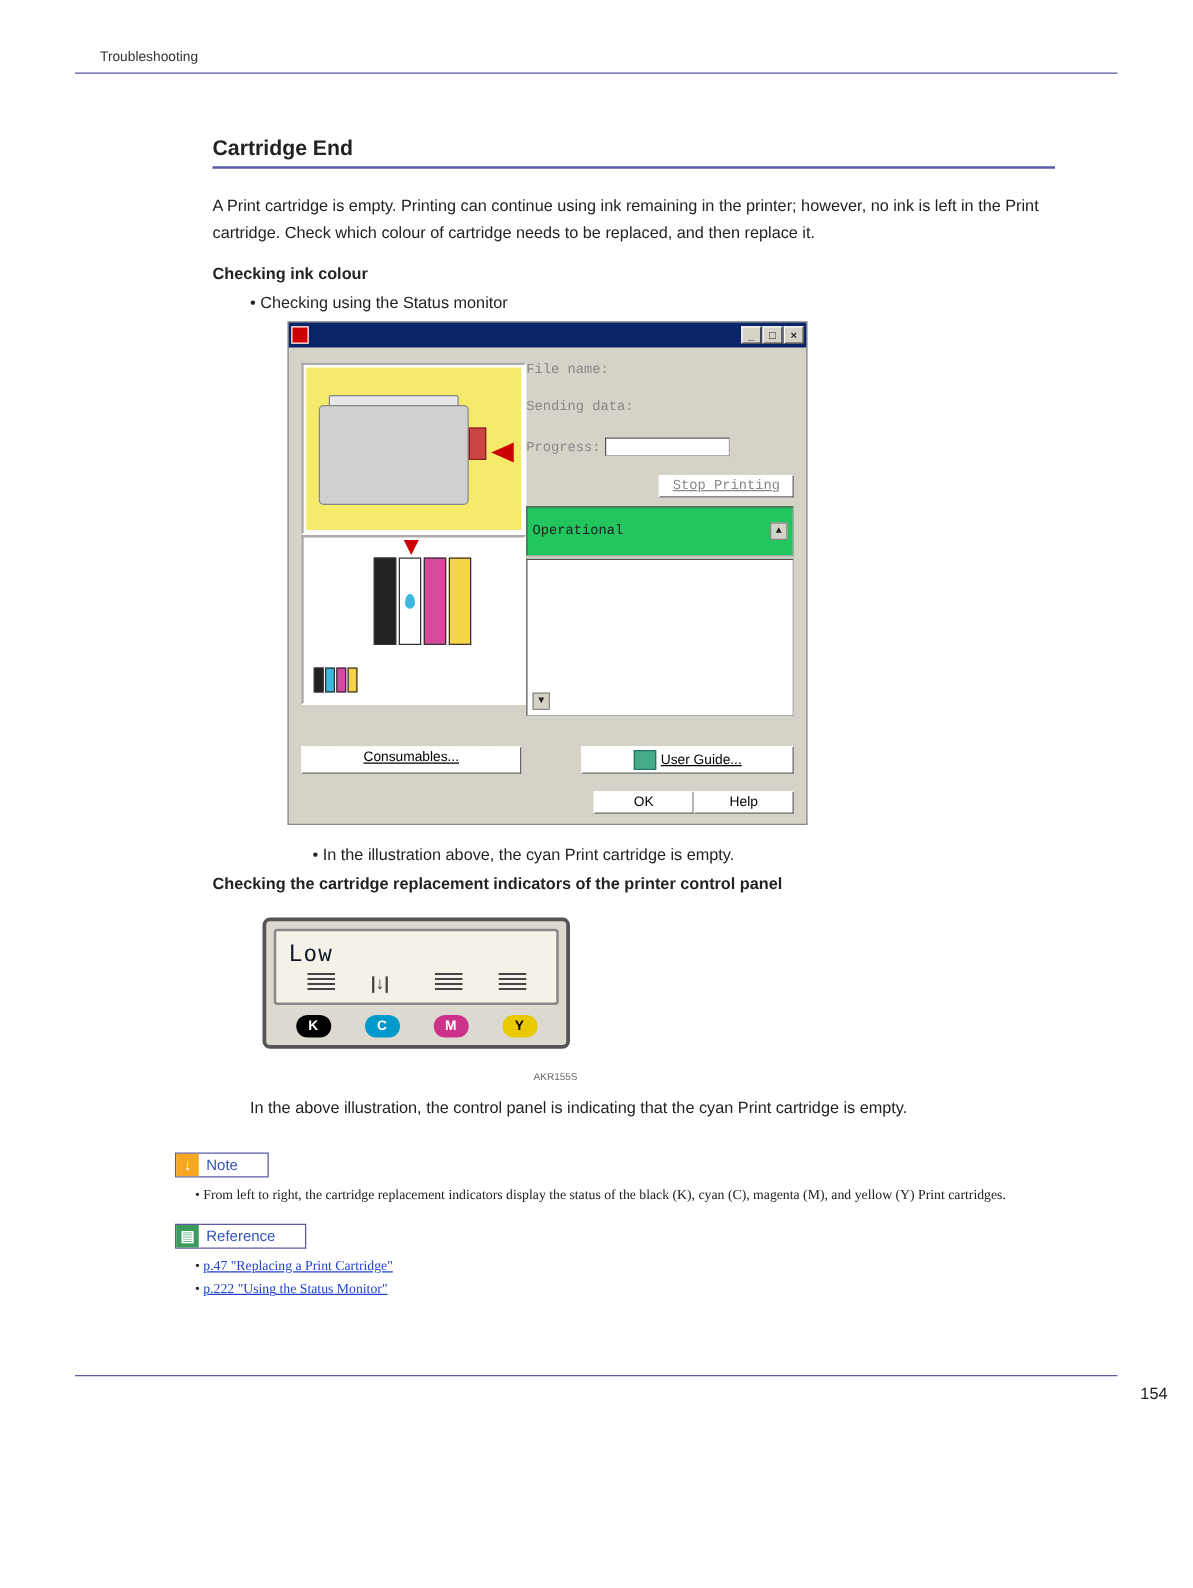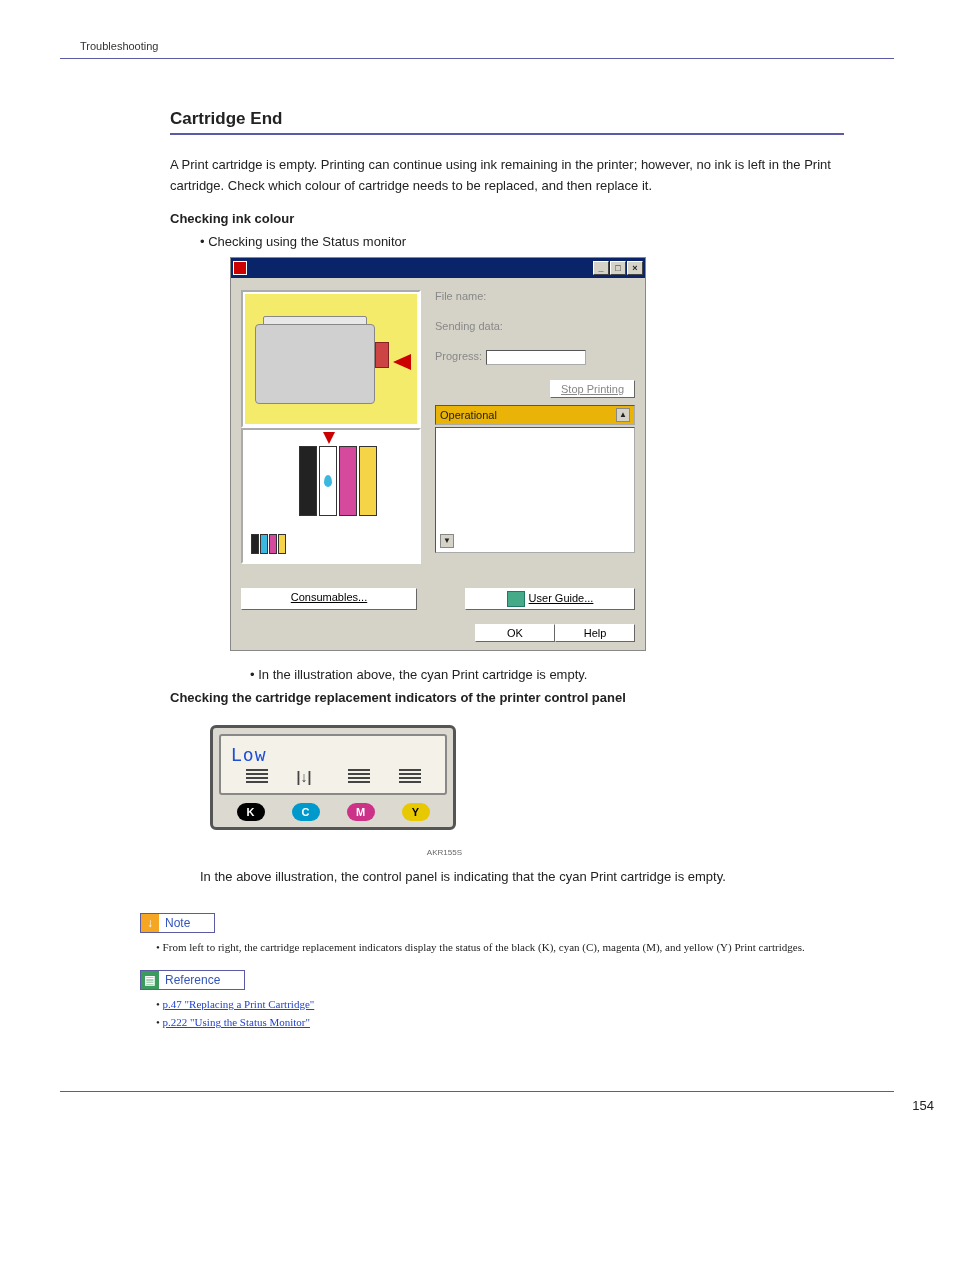--- a/index.html
+++ b/index.html
@@ -13,21 +13,21 @@
 .sub-heading { font-size: 13px; font-weight: bold; margin-bottom: 8px; }
 .bullet-row { margin-left: 30px; margin-bottom: 8px; }
 .bullet-row::before { content: "• "; }
 .dialog-container { margin-left: 60px; margin-bottom: 16px; }
 .dialog { width: 416px; background: #d5d3c8; border: 1px solid #888; font-family: Tahoma, sans-serif; font-size: 11px; }
 .titlebar { background: #0a246a; height: 20px; display: flex; align-items: center; justify-content: space-between; padding: 0 2px; }
 .titlebar-icon { width: 14px; height: 14px; background: #c00; border: 1px solid #fff; }
 .win-controls { display: flex; gap: 1px; }
 .win-btn { width: 16px; height: 14px; background: #d5d3c8; border: 1px solid #fff; border-right-color: #444; border-bottom-color: #444; font-size: 9px; text-align: center; line-height: 12px; font-weight: bold; }
 .dialog-body { padding: 12px 10px 8px 10px; }
-.top-row { display: flex; gap: 14px; margin-bottom: 4px; }
+.top-row { display: flex; gap: 0; margin-bottom: 4px; font-family: Liberation Mono, monospace; }
 .left-col { width: 180px; }
 .img-box { border: 2px inset #fff; padding: 2px; background: #fff; }
 .printer-illus { background: #f5eb6b; height: 130px; position: relative; }
 .printer-body { position: absolute; left: 10px; top: 30px; width: 120px; height: 80px; background: #d0d0d0; border: 1px solid #888; border-radius: 4px; }
 .printer-top { position: absolute; left: 18px; top: 22px; width: 104px; height: 18px; background: #e8e8e8; border: 1px solid #888; border-radius: 2px; }
 .red-arrow { position: absolute; right: 6px; top: 60px; width: 0; height: 0; border-top: 8px solid transparent; border-bottom: 8px solid transparent; border-right: 18px solid #c00; }
 .cart-panel { position: absolute; right: 28px; top: 48px; width: 14px; height: 26px; background: #c44; border: 1px solid #822; }
 .cart-illus { background: #fff; height: 126px; position: relative; margin-top: 2px; }
 .cart-group { position: absolute; left: 54px; top: 12px; display: flex; gap: 2px; }
 .cart { width: 18px; height: 70px; border: 1px solid #333; position: relative; }
@@ -39,35 +39,35 @@
 .cart-arrow { position: absolute; left: 78px; top: -2px; width: 0; height: 0; border-left: 6px solid transparent; border-right: 6px solid transparent; border-top: 12px solid #c00; }
 .small-carts { position: absolute; left: 6px; bottom: 6px; display: flex; gap: 1px; }
 .scart { width: 8px; height: 20px; border: 1px solid #333; }
 .scart.k{background:#222}.scart.c{background:#3bb8e0}.scart.m{background:#d64a9e}.scart.y{background:#f5d547}
 .right-col { flex: 1; }
 .field-label { color: #888; margin-bottom: 18px; }
 .progress-bar { display: inline-block; width: 100px; height: 15px; border: 1px inset #aaa; background: #fff; margin-left: 4px; vertical-align: middle; }
 .win-button { background: #ffffff; border: 1px solid #fff; border-right-color: #666; border-bottom-color: #666; padding: 2px 10px; font-size: 11px; color: #888; min-width: 80px; text-align: center; }
 .win-button.active { color: #000; }
 .stop-row { text-align: right; margin-top: 6px; margin-bottom: 10px; }
-.status-box { border: 1px inset #aaa; background: #eab308; padding: 2px 4px; display: flex; justify-content: space-between; align-items: center; }
+.status-box { border: 1px inset #aaa; background: #22c55e; padding: 12px 4px; display: flex; justify-content: space-between; align-items: center; }
 .scroll-up { width: 14px; height: 14px; background: #d5d3c8; border: 1px solid #888; font-size: 8px; text-align: center; line-height: 12px; }
 .msg-box { border: 1px inset #aaa; background: #fff; padding: 4px; margin-top: 2px; height: 126px; display: flex; }
 .msg-text { flex: 1; font-size: 11px; line-height: 1.3; }
 .scroll-bar { width: 14px; display: flex; flex-direction: column; justify-content: flex-end; }
 .scroll-down { width: 14px; height: 14px; background: #d5d3c8; border: 1px solid #888; font-size: 8px; text-align: center; line-height: 12px; }
 .btn-row { display: flex; gap: 6px; margin-top: 24px; }
 .btn-row .spacer { flex: 1; }
 .book-icon { width: 18px; height: 16px; background: #4a8; border: 1px solid #276; display: inline-block; vertical-align: middle; margin-right: 4px; }
 .bottom-buttons { display: flex; justify-content: flex-end; gap: 0; margin-top: 14px; }
 .under { text-decoration: underline; }
 .panel-img { margin-left: 40px; margin-top: 20px; margin-bottom: 10px; }
 .panel-box { width: 246px; border: 3px solid #555; border-radius: 6px; background: #dcdad0; padding: 6px; }
 .lcd { background: #f4f2e8; border: 2px solid #888; border-radius: 3px; padding: 8px 10px; margin-bottom: 8px; }
-.lcd-low { font-family: monospace; font-size: 18px; letter-spacing: 1px; color: #1d4ed8; }
+.lcd-low { font-family: monospace; font-size: 18px; letter-spacing: 1px; color: #0f172a; }
 .lcd-icons { display: flex; justify-content: space-around; margin-top: 4px; }
 .lcd-icon { width: 22px; height: 16px; }
 .lcd-icon.block { background: repeating-linear-gradient(#444,#444 2px,transparent 2px,transparent 4px); }
 .lcd-icon.arrow { position: relative; }
 .lcd-icon.arrow::before { content: "|↓|"; font-size: 14px; font-weight: bold; color: #444; }
 .pill-row { display: flex; justify-content: space-around; padding: 0 4px; }
 .pill { width: 28px; height: 18px; border-radius: 9px; color: #fff; font-size: 11px; font-weight: bold; text-align: center; line-height: 18px; }
 .pill.k { background: #000; } .pill.c { background: #0099cc; } .pill.m { background: #cc3388; } .pill.y { background: #e8c800; color: #000; }
 .akr { font-size: 8px; text-align: right; width: 252px; margin-top: 18px; color: #666; }
 .callout { display: inline-flex; align-items: center; border: 1px solid #5a5aa5; height: 20px; margin-top: 12px; margin-bottom: 6px; font-size: 12px; }

